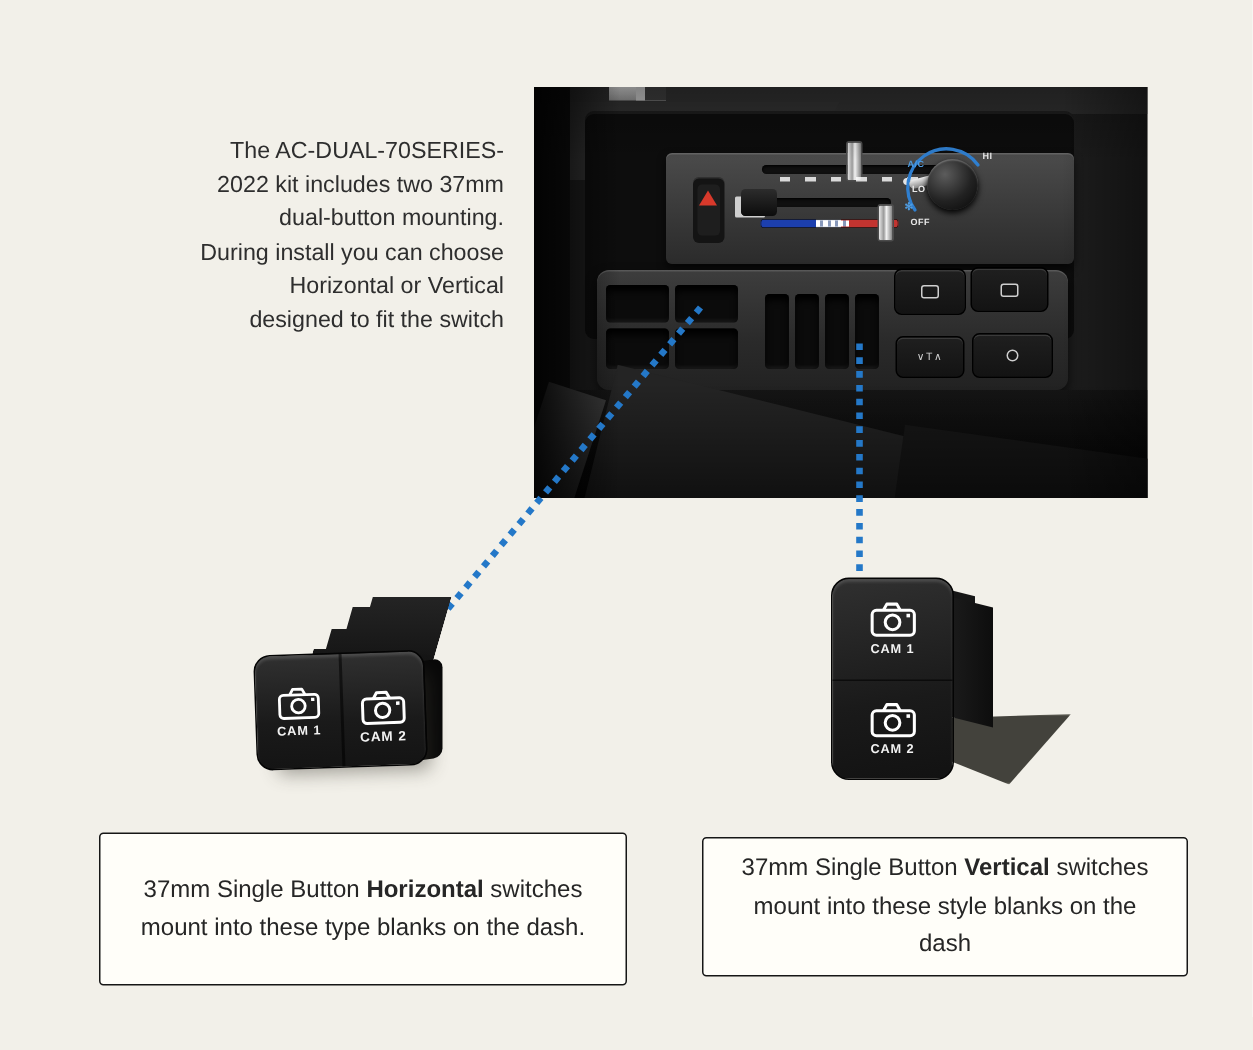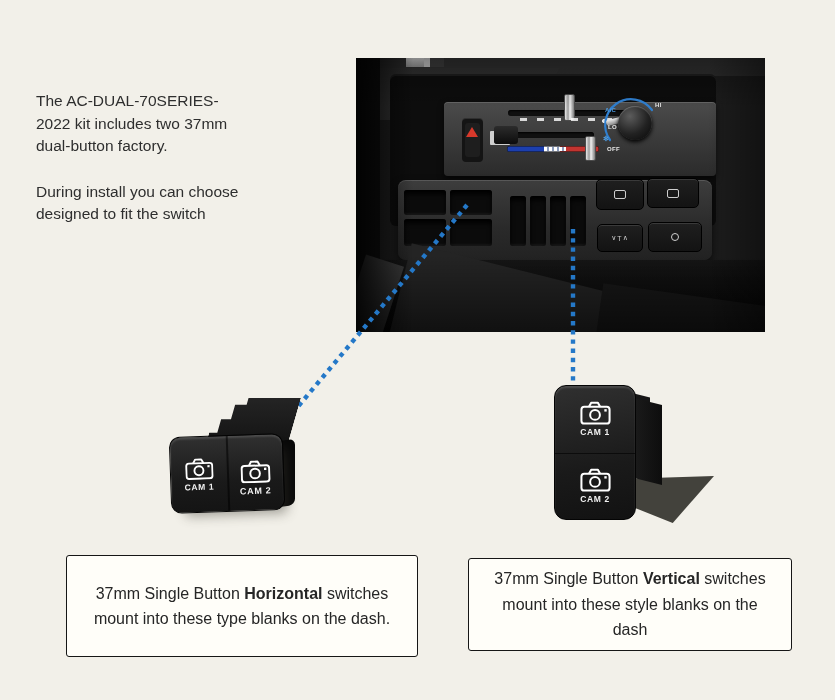--- a/index.html
+++ b/index.html
@@ -1,23 +1,23 @@
 <!DOCTYPE html>
 <html><head>
 <meta charset="utf-8">
 <style>
   html,body{margin:0;padding:0;}
   body{font-family:"Liberation Sans", sans-serif;}
   .canvas{position:relative;width:835px;height:700px;background:#f2f0e9;overflow:hidden;}
 
   
-  .intro{position:absolute;left:36px;top:90px;width:300px;text-align:left;
+  .intro{position:absolute;left:36px;top:90px;width:300px;text-align:right;
          color:#2e2e2e;font-size:15.5px;line-height:22.5px;font-weight:500;}
   .intro .para{margin:0;}
-  .intro .para + .para{margin-top:23px;}
+  .intro .para + .para{}
 
   
   .photo{position:absolute;left:356px;top:58px;width:409px;height:274px;
          background:#1d1d1d;overflow:hidden;z-index:1;}
   .photo *{position:absolute;}
   .ph-topband{left:0;top:0;width:409px;height:18px;background:#2e2e2e;}
   .ph-radio{left:50px;top:0;width:38px;height:9px;background:linear-gradient(180deg,#c7c7c7,#8e8e8e);
             box-shadow:inset -14px 0 0 #3a3a3a, inset -20px 0 0 #bbb;}
   .ph-brow{left:-40px;top:10px;width:230px;height:52px;background:#303030;transform:skewX(-28deg);}
   .ph-leftband{left:0;top:0;width:24px;height:274px;background:#0f0f0f;}
@@ -150,24 +150,25 @@
     </symbol>
   </defs>
 </svg>
 
 <div class="canvas">
 
   <section class="intro">
     <p class="para">
       <span style="display:block">The AC-DUAL-70SERIES-</span>
       <span style="display:block">2022 kit includes two 37mm</span>
-      <span style="display:block">dual-button factory.</span>
+      <span style="display:block">dual-button mounting.</span>
     </p>
     <p class="para">
       <span style="display:block">During install you can choose</span>
+      <span style="display:block">Horizontal or Vertical</span>
       <span style="display:block">designed to fit the switch</span>
     </p>
   </section>
 
   <figure class="photo" style="margin:0">
     <div class="ph-topband"></div>
     <div class="ph-radio"></div>
     <div class="ph-brow"></div>
     <div class="ph-recess"></div>
     <div class="ph-climate"></div>

